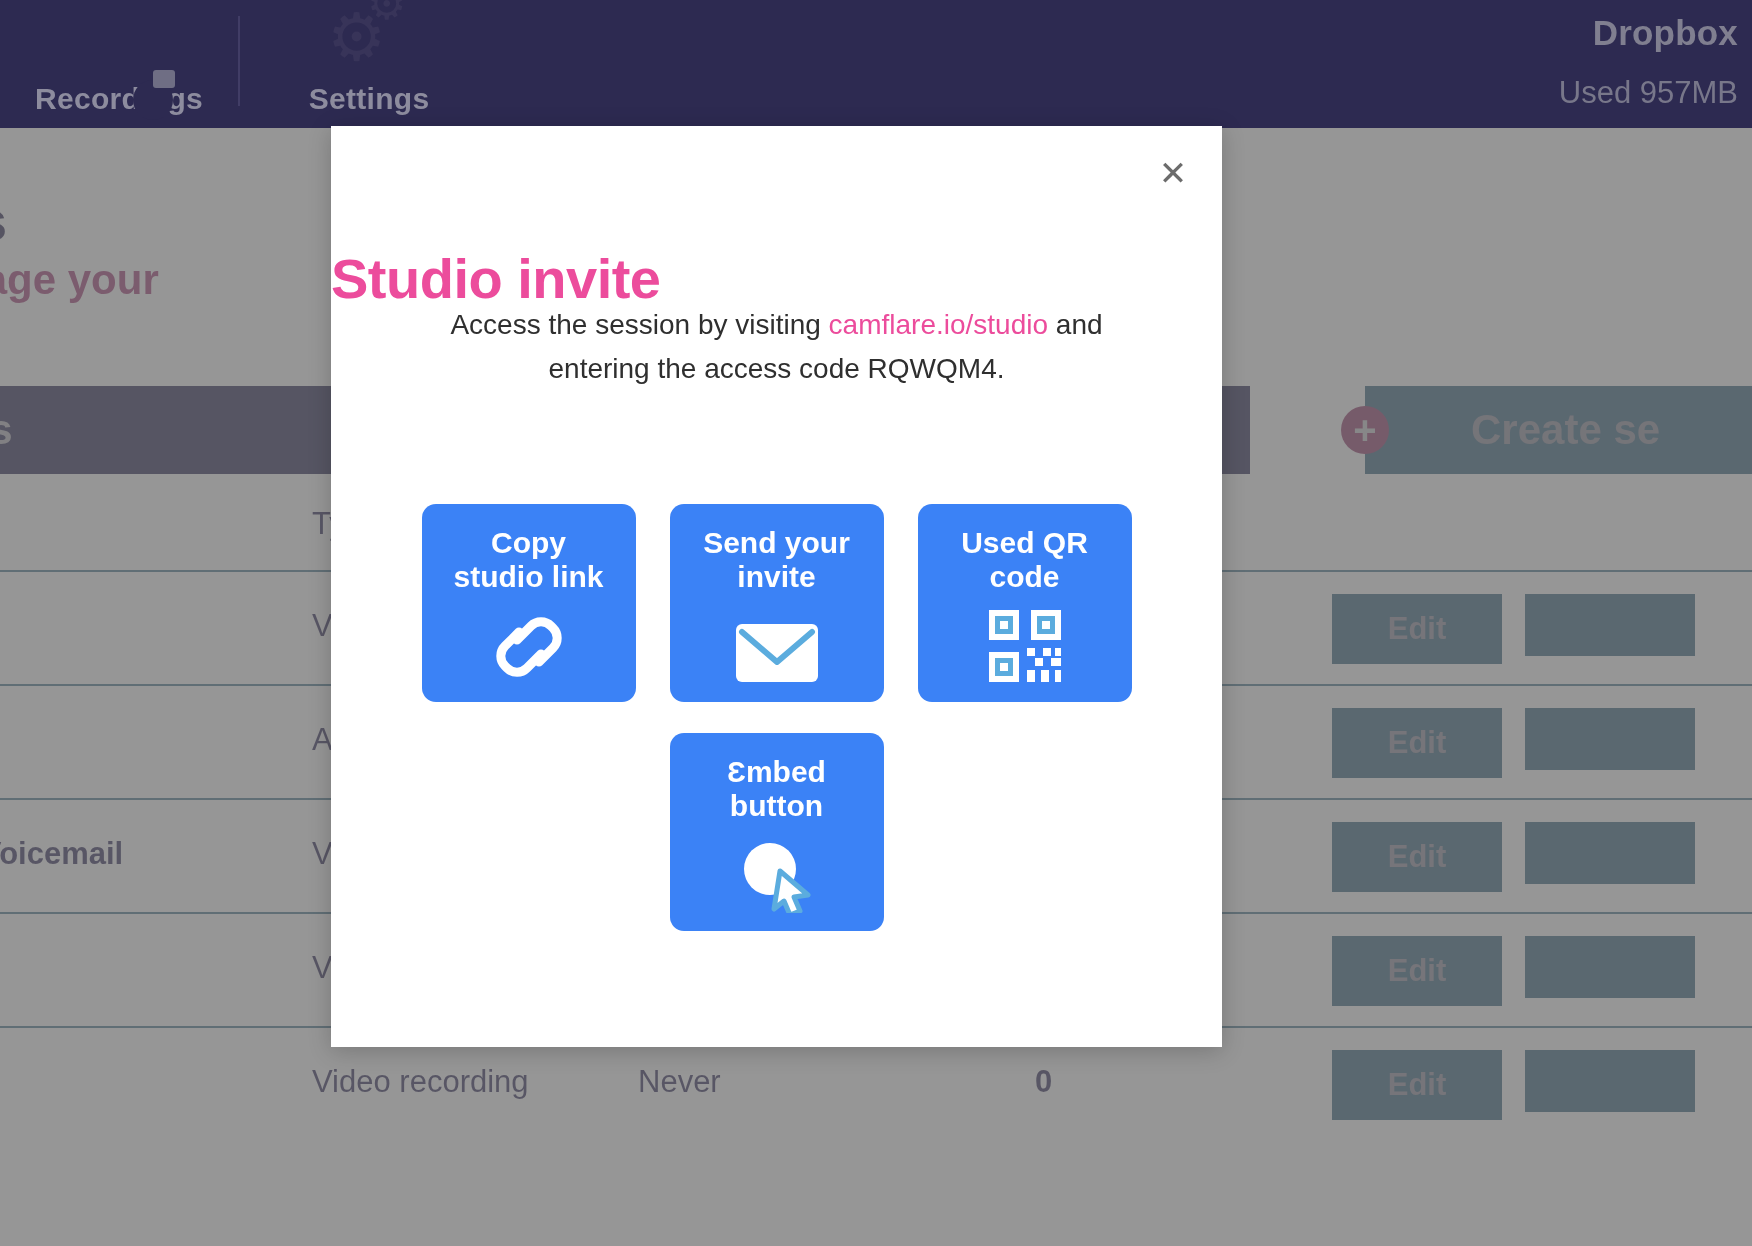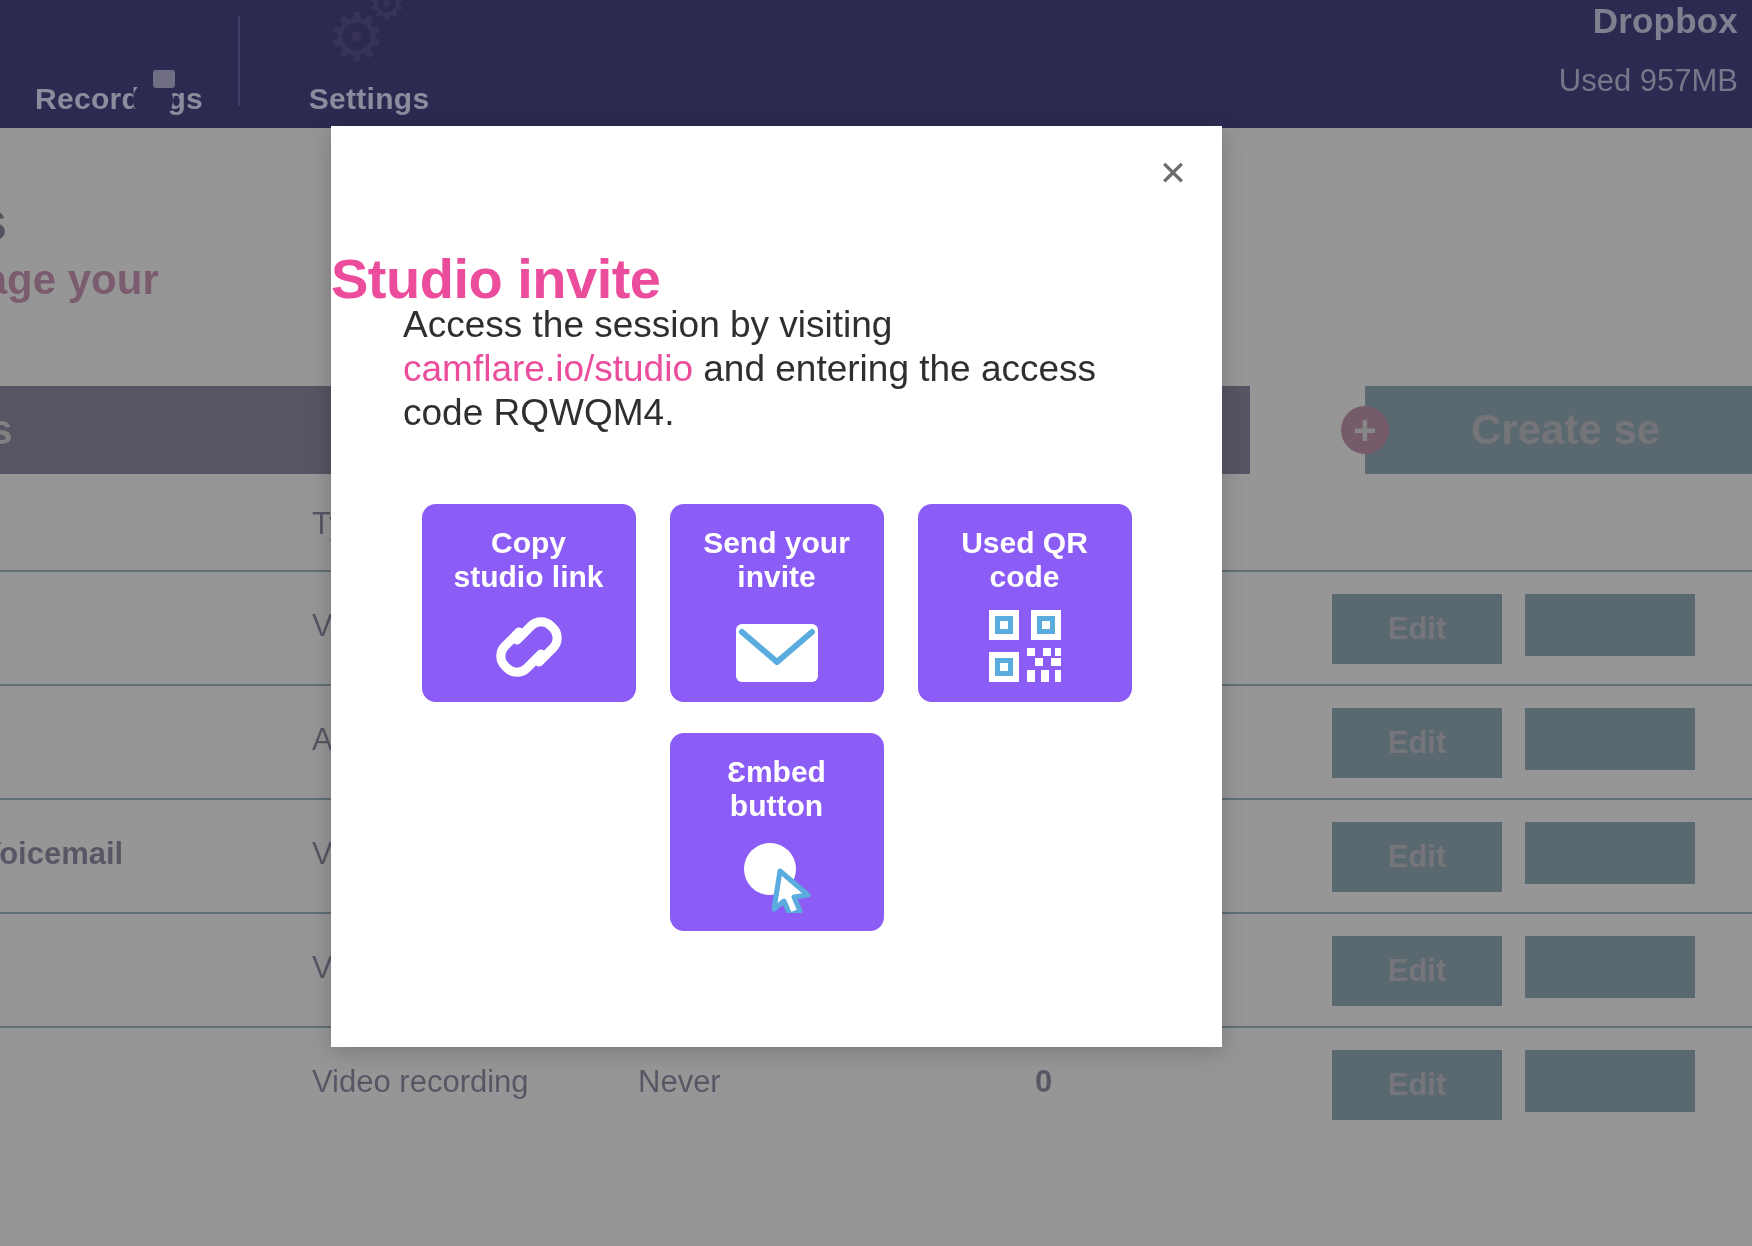--- a/index.html
+++ b/index.html
@@ -72,21 +72,21 @@
   }
 
   .gear-wrap { position: relative; width: 92px; height: 74px; margin-top: -16px;}
   .gear-big, .gear-small { position: absolute; color: #383459; }
   .gear-big { left: 4px; top: 6px; font-size: 66px; line-height: 66px; }
   .gear-small { left: 44px; top: -16px; font-size: 44px; line-height: 44px; }
 
   #dropbox-info {
     position: absolute; right: 14px; top: 0;
     text-align: right;
-    padding-top: 4px;
+    padding-top: 16px;
   }
   #dropbox-title {
     font-size: 35px; font-weight: bold; color: #807f90;
     line-height: 42px; letter-spacing: 0.2px;
     margin-top: -4px;
   }
   #dropbox-used {
     font-size: 31px; color: #78778a; line-height: 42px;
     margin-top: 18px;
   }
@@ -194,36 +194,36 @@
   }
   #modal-title {
     position: absolute; left: 0; top: 100px; width: 891px;
     text-align: left;
     font-size: 56px; font-weight: bold; color: #ec4c9c;
     letter-spacing: -0.5px;
     margin-top: 20px;
   }
   #modal-desc {
     position: absolute; left: 72px; top: 177px; width: 747px;
-    text-align: left;
-    font-size: 37px; line-height: 44px; color: #2f2f2f;
+    text-align: center;
+    font-size: 28px; line-height: 44px; color: #2f2f2f;
     font-family: "Liberation Sans", sans-serif;
   }
   #modal-desc .link { color: #ec4c9c; }
 
   .btn-row {
     position: absolute; left: 0; width: 891px;
     display: flex; justify-content: center; gap: 34px;
   }
   #btn-row-1 { top: 378px; }
   #btn-row-2 { top: 607px; border-radius: 9px; }
 
   .tile {
     width: 214px; height: 198px;
-    background: #8b5cf6; border-radius: 14px;
+    background: #3b82f6; border-radius: 14px;
     display: flex; flex-direction: column;
     align-items: center;
     padding-top: 22px;
     cursor: pointer;
   }
   .tile-label {
     font-size: 30px; font-weight: bold; color: #ffffff;
     text-align: center; line-height: 34px;
     white-space: pre-line;
   }

